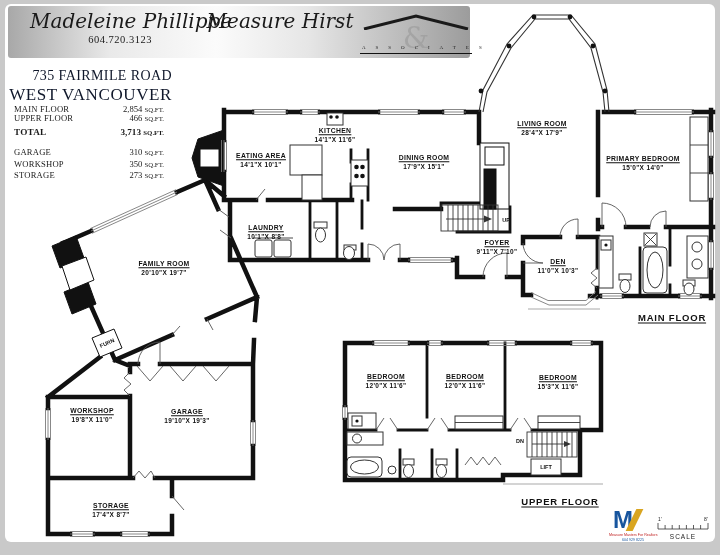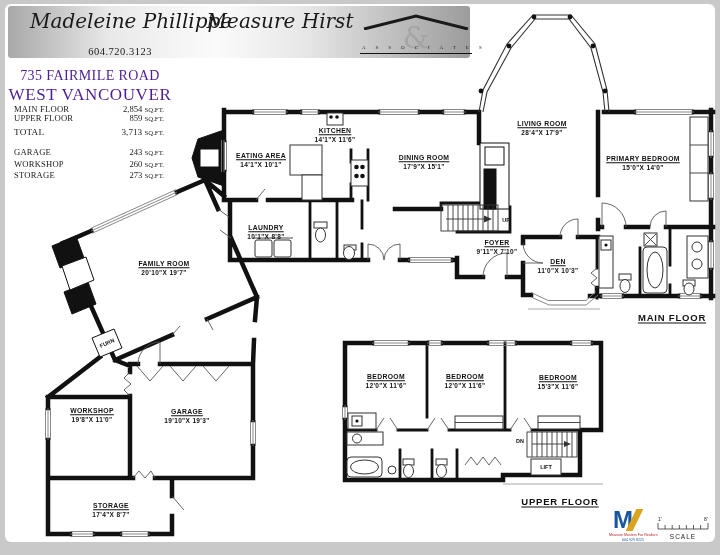--- a/index.html
+++ b/index.html
@@ -3,36 +3,36 @@
 <meta charset="utf-8">
 <style>
   html,body{margin:0;padding:0}
   body{width:720px;height:555px;position:relative;background:#c9c9c9;font-family:"Liberation Serif",serif;overflow:hidden}
   .sheet{position:absolute;left:5px;top:4px;right:5px;bottom:13px;background:#fff;border-radius:6px}
   
   .banner{position:absolute;left:8px;top:6px;width:462px;height:52px;border-radius:3px;
     background:linear-gradient(90deg,#a8a8a8,#e9e9e9 22%,#fbfbfb 45%,#e6e6e6 65%,#9c9c9c)}
   .agent{position:absolute;text-align:center;color:#1a1a1a}
   .agent .nm{font-family:"DejaVu Serif",serif;font-style:italic;font-size:20px;line-height:22px;white-space:nowrap}
-  .agent .ph{font-size:10.5px;margin-top:14px;letter-spacing:.5px}
+  .agent .ph{font-size:10.5px;margin-top:2px;letter-spacing:.5px}
   .brok{position:absolute;left:350px;top:8px;width:116px;height:46px;text-align:center}
   .brok .amp{position:absolute;left:0;right:0;top:6px;font-family:"DejaVu Serif",serif;font-size:30px;color:#999;opacity:.6}
   .brok .roof{position:absolute;left:0;top:0;width:116px;height:16px}
   .brok .bn{position:absolute;left:0;right:0;top:16px;font-size:12.5px;letter-spacing:.3px;color:#161616;white-space:nowrap}
   .brok .sub{position:absolute;left:4px;right:4px;top:31px;font-size:5px;letter-spacing:4.4px;color:#222;white-space:nowrap}
   .brok .rule{position:absolute;left:2px;right:2px;top:39px;border-top:1.6px solid #111}
   
-  .addr{position:absolute;left:8px;top:68px;width:164px;text-align:center;color:#4c1d95}
+  .addr{position:absolute;left:8px;top:68px;width:164px;text-align:right;color:#0f172a}
   .addr .l1{font-size:14px;letter-spacing:.4px;white-space:nowrap}
   .addr .l2{font-size:17px;letter-spacing:.6px;margin-top:1px;white-space:nowrap}
   .arow{position:absolute;left:14px;width:150px;height:9px;font-size:8.6px;color:#1a1a1a;white-space:nowrap}
   .arow .lab{position:absolute;left:0;letter-spacing:.2px}
   .arow .val{position:absolute;right:0}
   .arow .un{font-size:6.8px}
-  .arow.tot{font-weight:normal;font-size:9.2px}
+  .arow.tot{font-weight:bold;font-size:9.2px}
   
   svg.plan{position:absolute;left:0;top:0;width:720px;height:555px}
   .rl{position:absolute;transform:translate(-50%,-50%);text-align:center;white-space:nowrap;
       font-family:"Liberation Sans",sans-serif;font-weight:bold;font-size:6.8px;letter-spacing:.35px;color:#111}
   .rl .nm{display:block;text-decoration:underline;text-underline-offset:1px}
   .rl .dm{display:block;margin-top:1.5px;font-size:6.5px}
   .tag{position:absolute;transform:translate(-50%,-50%);font-family:"Liberation Sans",sans-serif;font-weight:bold;font-size:5.5px;color:#111;white-space:nowrap}
   .fh{position:absolute;transform:translate(-50%,-50%);font-family:"Liberation Sans",sans-serif;font-weight:bold;font-size:9.5px;letter-spacing:.8px;text-decoration:underline;text-underline-offset:2px;color:#111;white-space:nowrap}
   
   .mlogo{position:absolute;left:609px;top:508px;width:48px;height:34px;text-align:center}
@@ -68,33 +68,33 @@
 <div class="addr">
   <div class="l1">735 FAIRMILE ROAD</div>
   <div class="l2">WEST VANCOUVER</div>
 </div>
 <div class="arow" style="top:104px">
   <span class="lab">MAIN FLOOR</span>
   <span class="val"><span>2,854</span> <span class="un">SQ.FT.</span></span>
 </div>
 <div class="arow" style="top:113px">
   <span class="lab">UPPER FLOOR</span>
-  <span class="val"><span>859</span> <span class="un">SQ.FT.</span></span>
+  <span class="val"><span>466</span> <span class="un">SQ.FT.</span></span>
 </div>
 <div class="arow tot" style="top:127px">
   <span class="lab">TOTAL</span>
   <span class="val"><span>3,713</span> <span class="un">SQ.FT.</span></span>
 </div>
 <div class="arow" style="top:147px">
   <span class="lab">GARAGE</span>
-  <span class="val"><span>243</span> <span class="un">SQ.FT.</span></span>
+  <span class="val"><span>310</span> <span class="un">SQ.FT.</span></span>
 </div>
 <div class="arow" style="top:159px">
   <span class="lab">WORKSHOP</span>
-  <span class="val"><span>260</span> <span class="un">SQ.FT.</span></span>
+  <span class="val"><span>350</span> <span class="un">SQ.FT.</span></span>
 </div>
 <div class="arow" style="top:170px">
   <span class="lab">STORAGE</span>
   <span class="val"><span>273</span> <span class="un">SQ.FT.</span></span>
 </div>
 
 <svg class="plan" viewBox="0 0 720 555">
   <g fill="none" stroke="#111" stroke-linecap="square">
 
     <path stroke-width="4.5" d="

